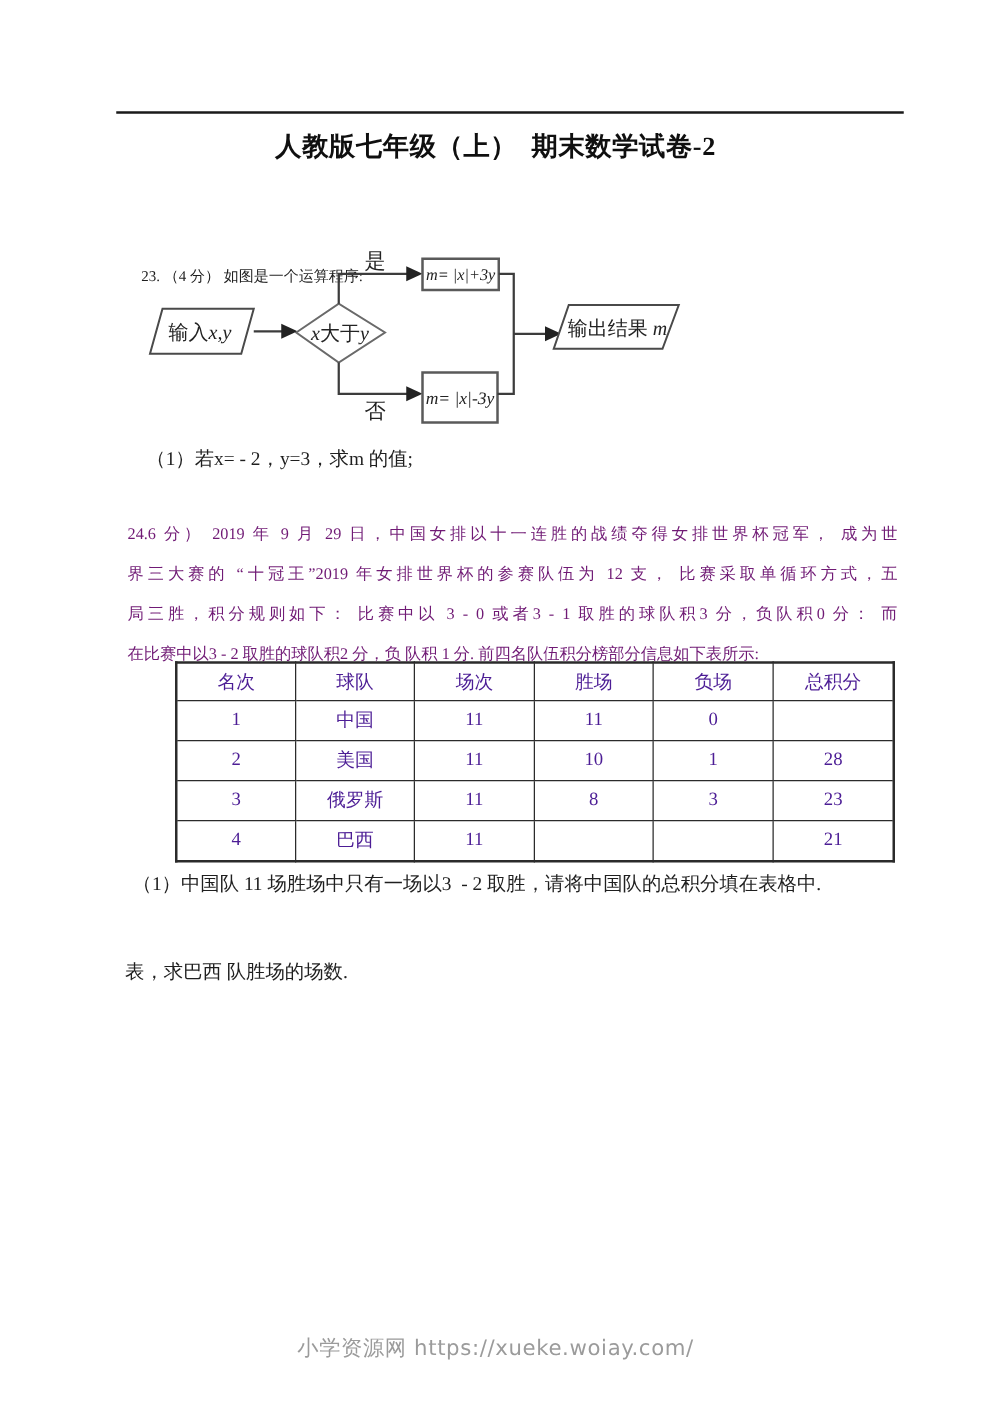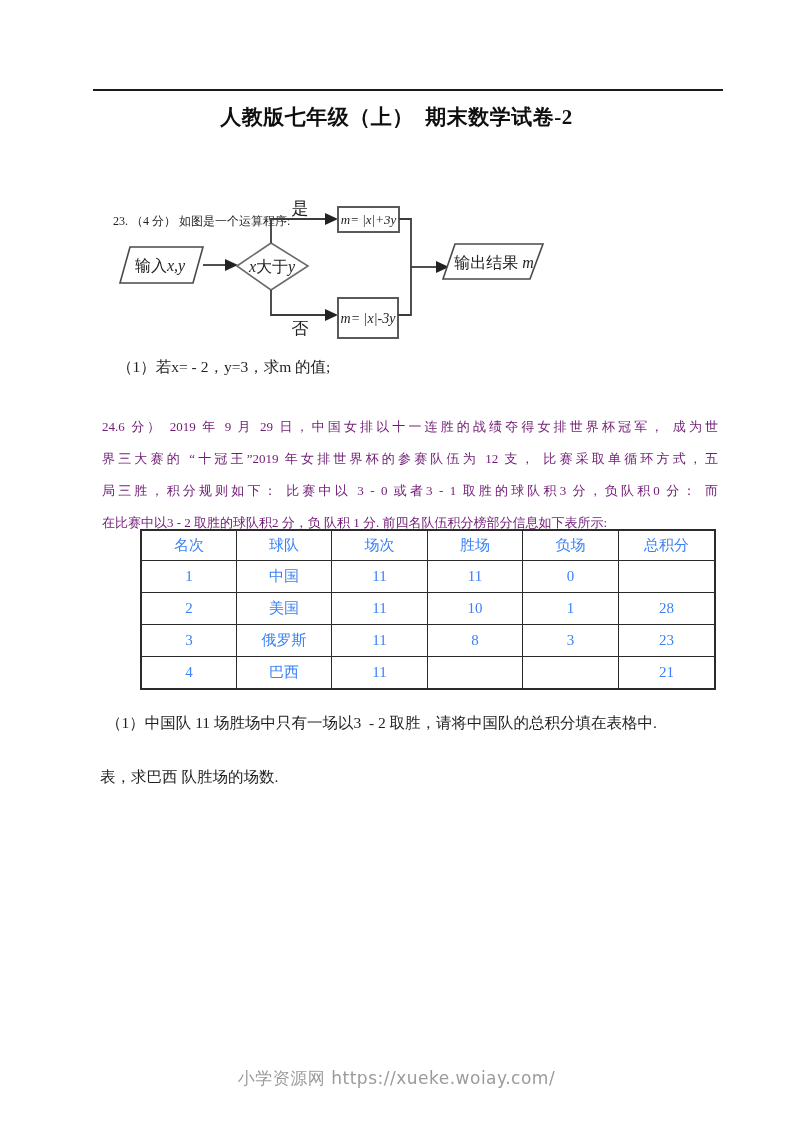--- a/index.html
+++ b/index.html
@@ -27,21 +27,21 @@
   .fc-var{font-style:italic;}
   .line{left:117px;font-size:15.5px;white-space:pre;color:#1f1f1f;}
   .para-line{
     left:102px;width:616px;font-size:13px;color:#701a75;
     white-space:normal;
   }
   .just{text-align:justify;text-align-last:justify;}
   table.score{
     position:absolute;left:140px;top:529px;
     border-collapse:collapse;
-    font-size:15px;color:#3b82f6;
+    font-size:15px;color:#4c1d95;
     table-layout:fixed;
   }
   table.score td{
     border:1.5px solid #2b2b2b;
     text-align:center;vertical-align:middle;
     padding:0;
   }
   table.score{border:2px solid #2b2b2b;}
   td.c0{width:94px;} td.c1{width:94px;} td.c2{width:95px;}
   td.c3{width:94px;} td.c4{width:95px;} td.c5{width:95px;}
@@ -148,18 +148,18 @@
       <td class="c0">4</td>
       <td class="c1">巴西</td>
       <td class="c2">11</td>
       <td class="c3"></td>
       <td class="c4"></td>
       <td class="c5">21</td>
     </tr>
   </tbody>
     </table>
 
-  <div class="abs line" style="top:697px;left:106px;margin-top:16px;">（1）中国队 11 场胜场中只有一场以3  - 2 取胜，请将中国队的总积分填在表格中.</div>
+  <div class="abs line" style="top:697px;left:106px;">（1）中国队 11 场胜场中只有一场以3  - 2 取胜，请将中国队的总积分填在表格中.</div>
   <div class="abs line" style="top:767px;left:100px;">表，求巴西 队胜场的场数.</div>
 
   <div class="abs footer-watermark">小学资源网 https://xueke.woiay.com/</div>
 
 </div>
 
 </body></html>

